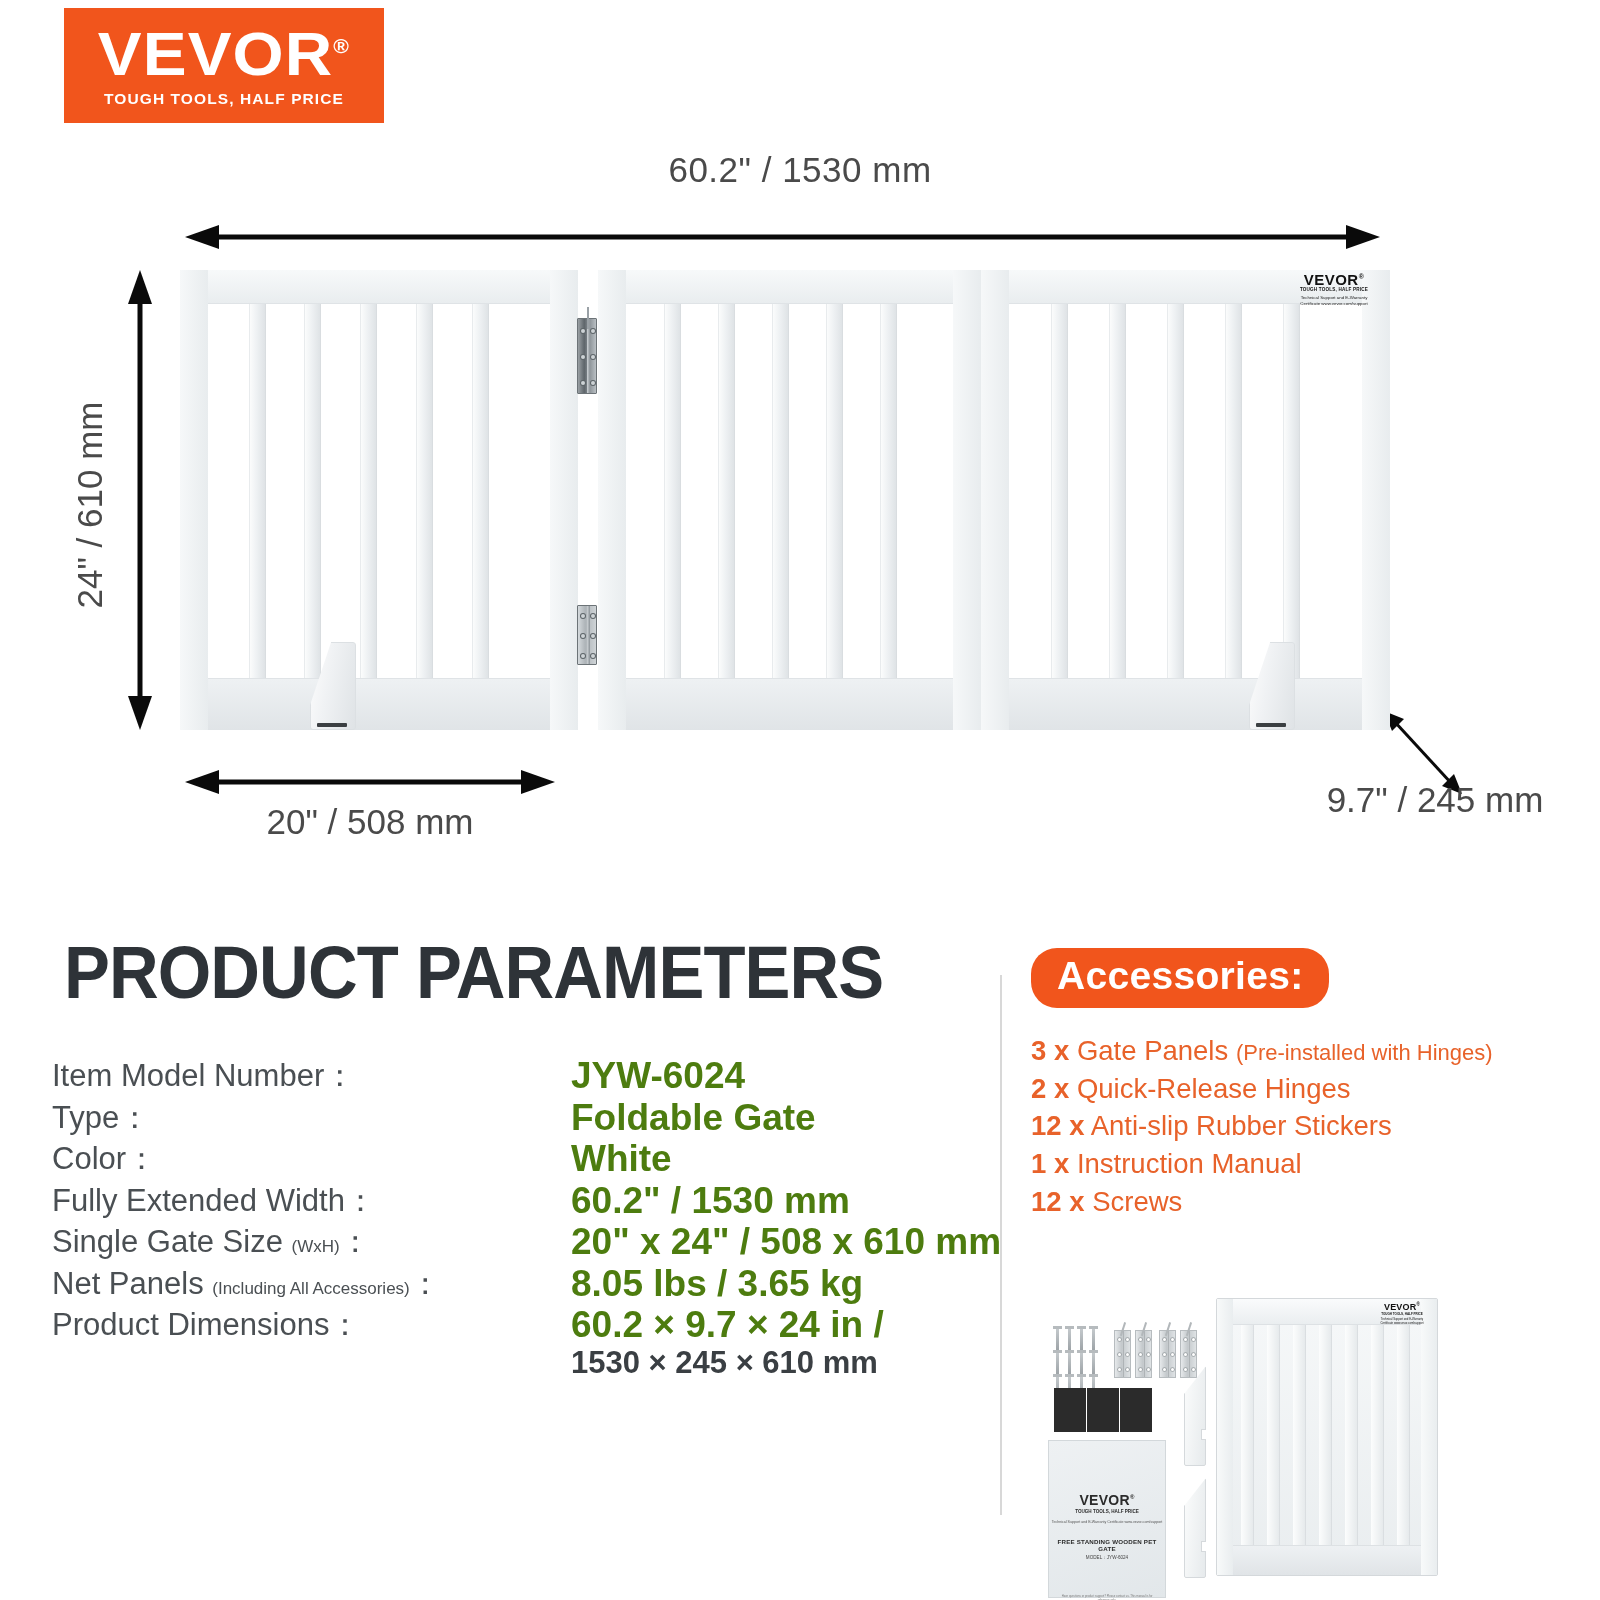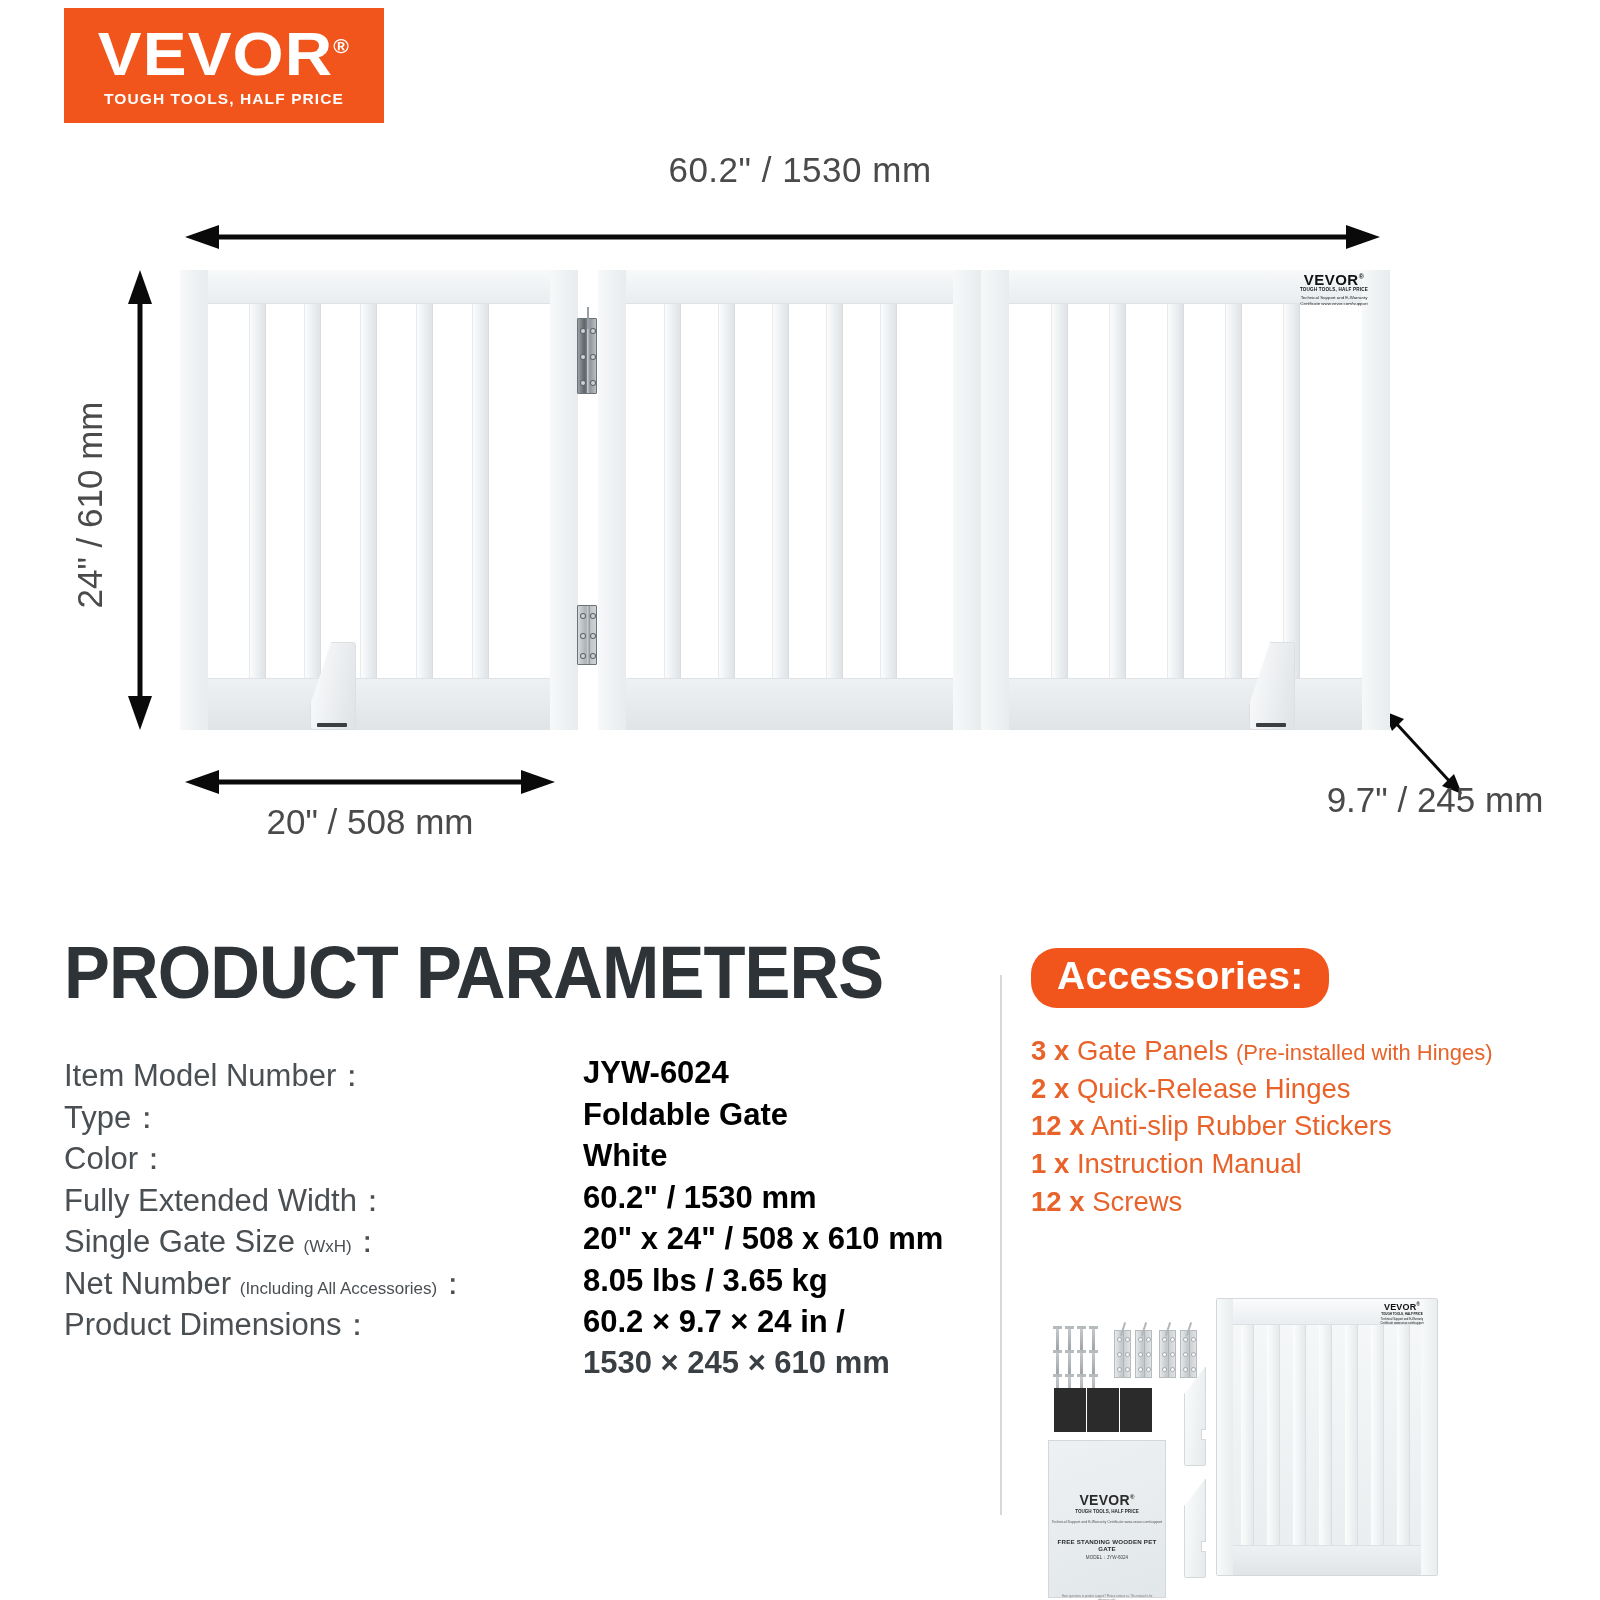--- a/index.html
+++ b/index.html
@@ -119,29 +119,29 @@
   .vs-tag{font-size:4.6px;font-weight:bold;letter-spacing:.2px;margin-top:1px;}
   .vs-sub{font-size:4.4px;margin-top:2.5px;line-height:1.35;color:#222;}
 
   
   .params-title{
     position:absolute;left:64px;top:930px;
     font-size:74px;font-weight:bold;color:#2e3338;letter-spacing:-1px;
     transform:scaleX(.93);transform-origin:left center;
     font-family:"Liberation Sans",sans-serif;
   }
-  .params-table{position:absolute;left:64px;top:1055px;width:935px;}
+  .params-table{position:absolute;left:52px;top:1055px;width:935px;}
   .prow{display:flex;align-items:baseline;height:41.5px;}
   .plabel{
     font-size:31px;color:#4a4f53;white-space:nowrap;
   }
   .plabel .small{font-size:17px;}
   .pcolon{font-size:31px;color:#4a4f53;}
   .pvalue{
-    font-size:31px;font-weight:bold;color:#000000;white-space:nowrap;
+    font-size:37px;font-weight:bold;color:#4d7c0f;white-space:nowrap;
   }
   .pvalue-col{position:absolute;left:519px;}
   .prow2{position:relative;}
   .pvalue-second{
     position:absolute;left:519px;top:41px;font-size:31px;font-weight:bold;color:#3a3f43;
   }
 
   
   .divider{position:absolute;left:1000px;top:975px;width:2px;height:540px;background:#d8d8d8;}
 
@@ -358,21 +358,21 @@
       <span class="pvalue pvalue-col">60.2" / 1530 mm</span>
     </div>
 
     <div class="prow">
       <span class="plabel"><span>Single Gate Size </span><span class="small">(WxH)</span><span class="pcolon">：</span></span>
       <span class="pvalue pvalue-col">20" x 24" / 508 x 610 mm</span>
     </div>
 
 
     <div class="prow">
-      <span class="plabel"><span>Net Number </span><span class="small">(Including All Accessories)</span><span class="pcolon">：</span></span>
+      <span class="plabel"><span>Net Panels </span><span class="small">(Including All Accessories)</span><span class="pcolon">：</span></span>
       <span class="pvalue pvalue-col">8.05 lbs / 3.65 kg</span>
     </div>
 
     <div class="prow prow2">
       <span class="plabel"><span>Product Dimensions</span><span class="pcolon">：</span></span>
       <span class="pvalue pvalue-col">60.2 × 9.7 × 24 in /</span>
       <span class="pvalue-second">1530 × 245 × 610 mm</span>
     </div>
 
   </div>

